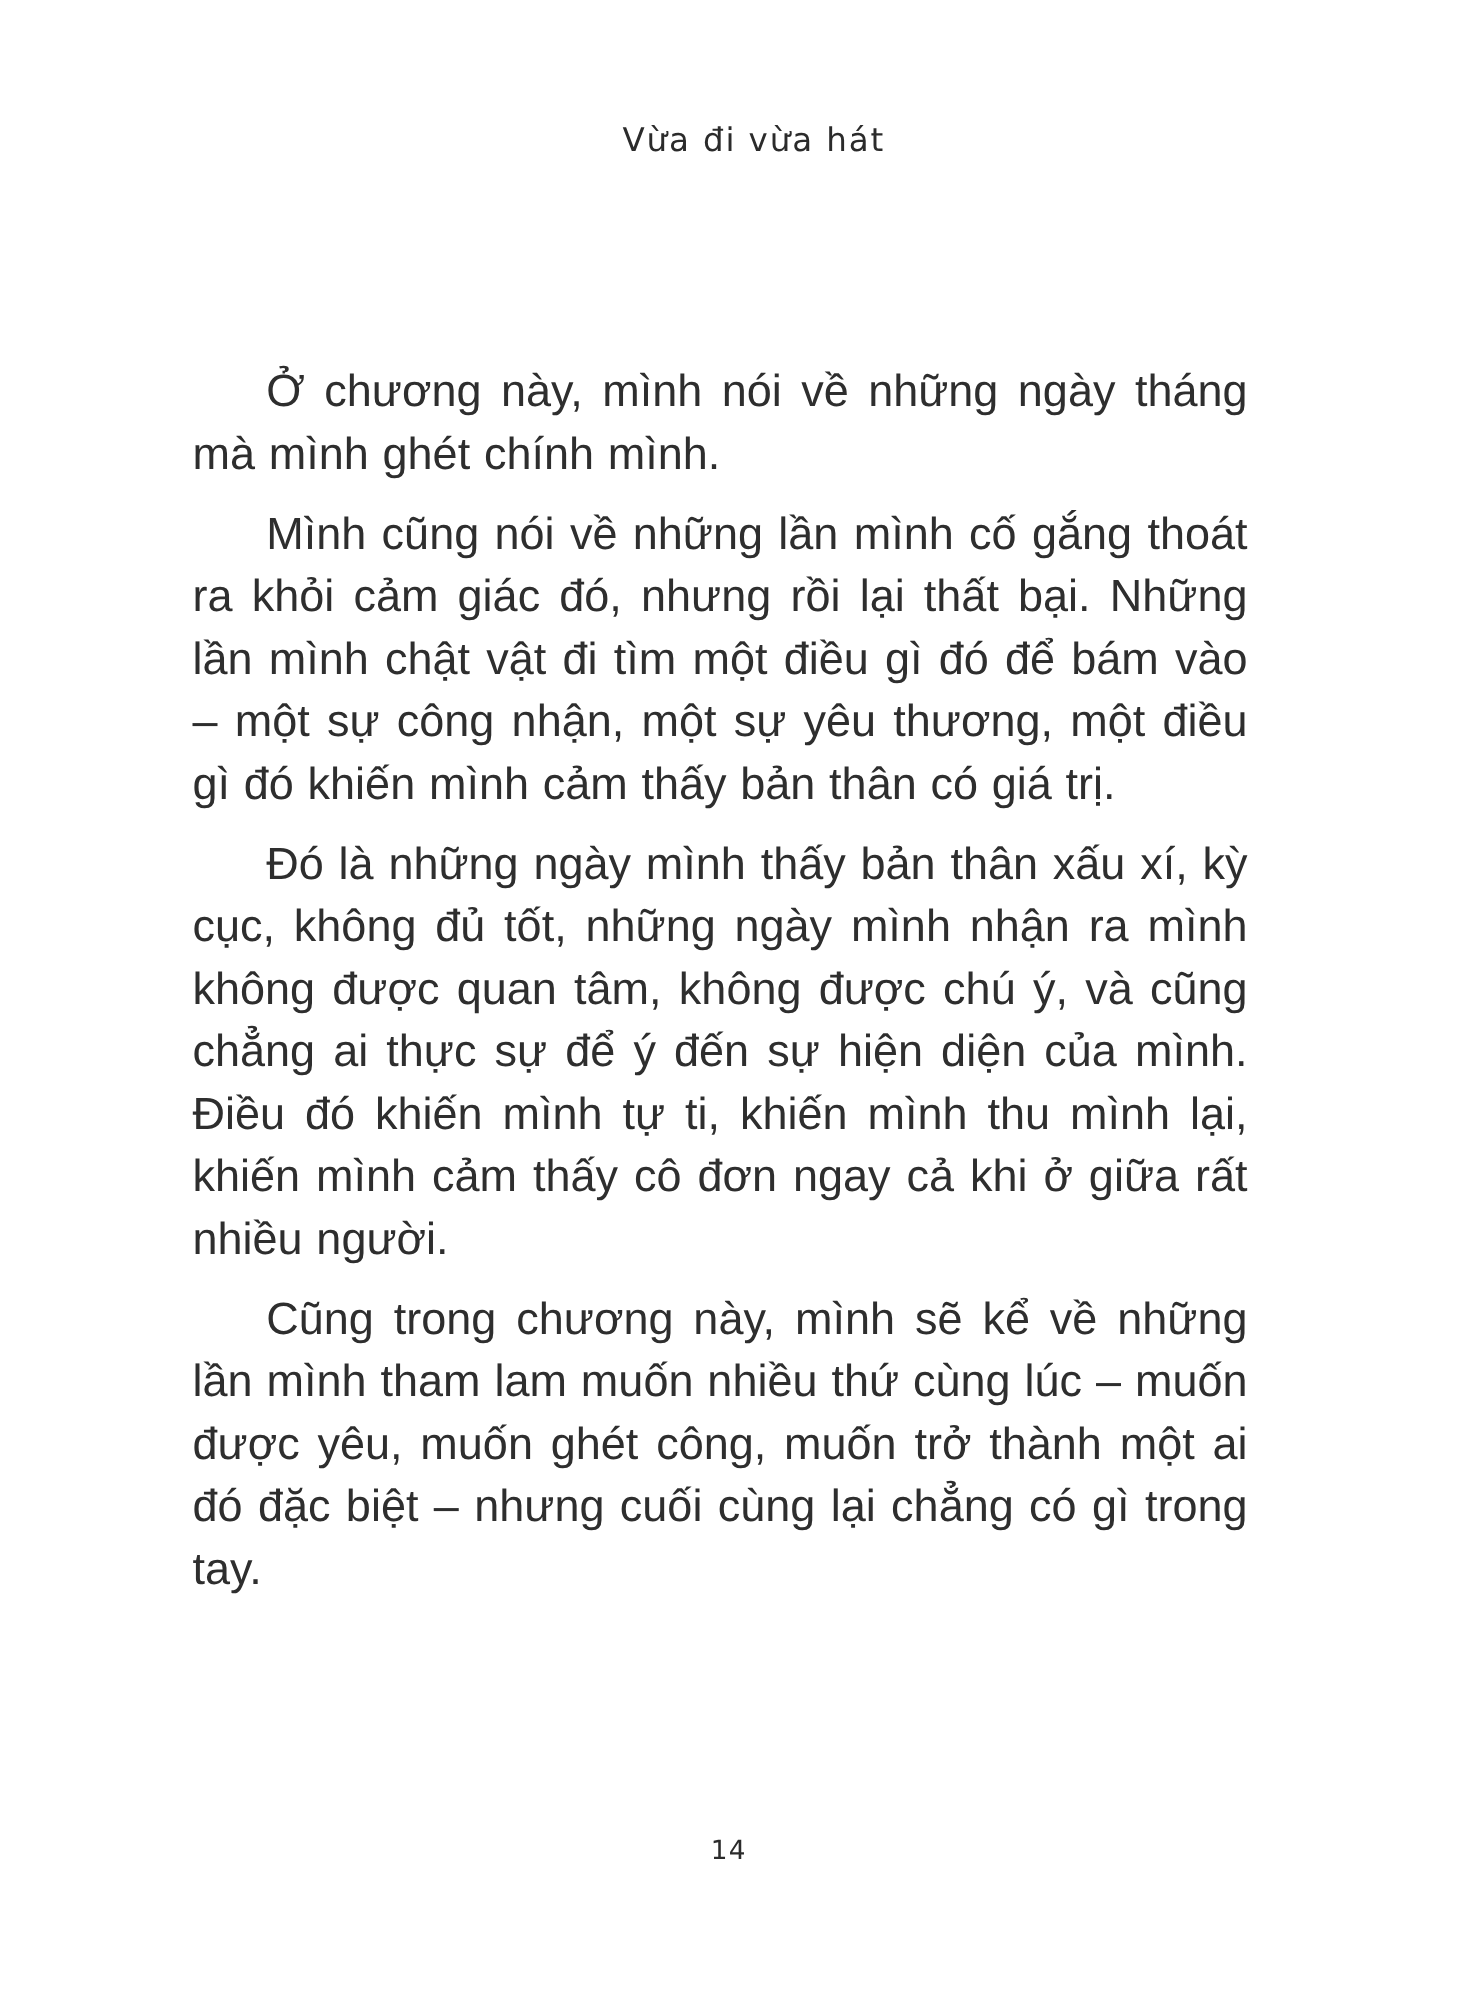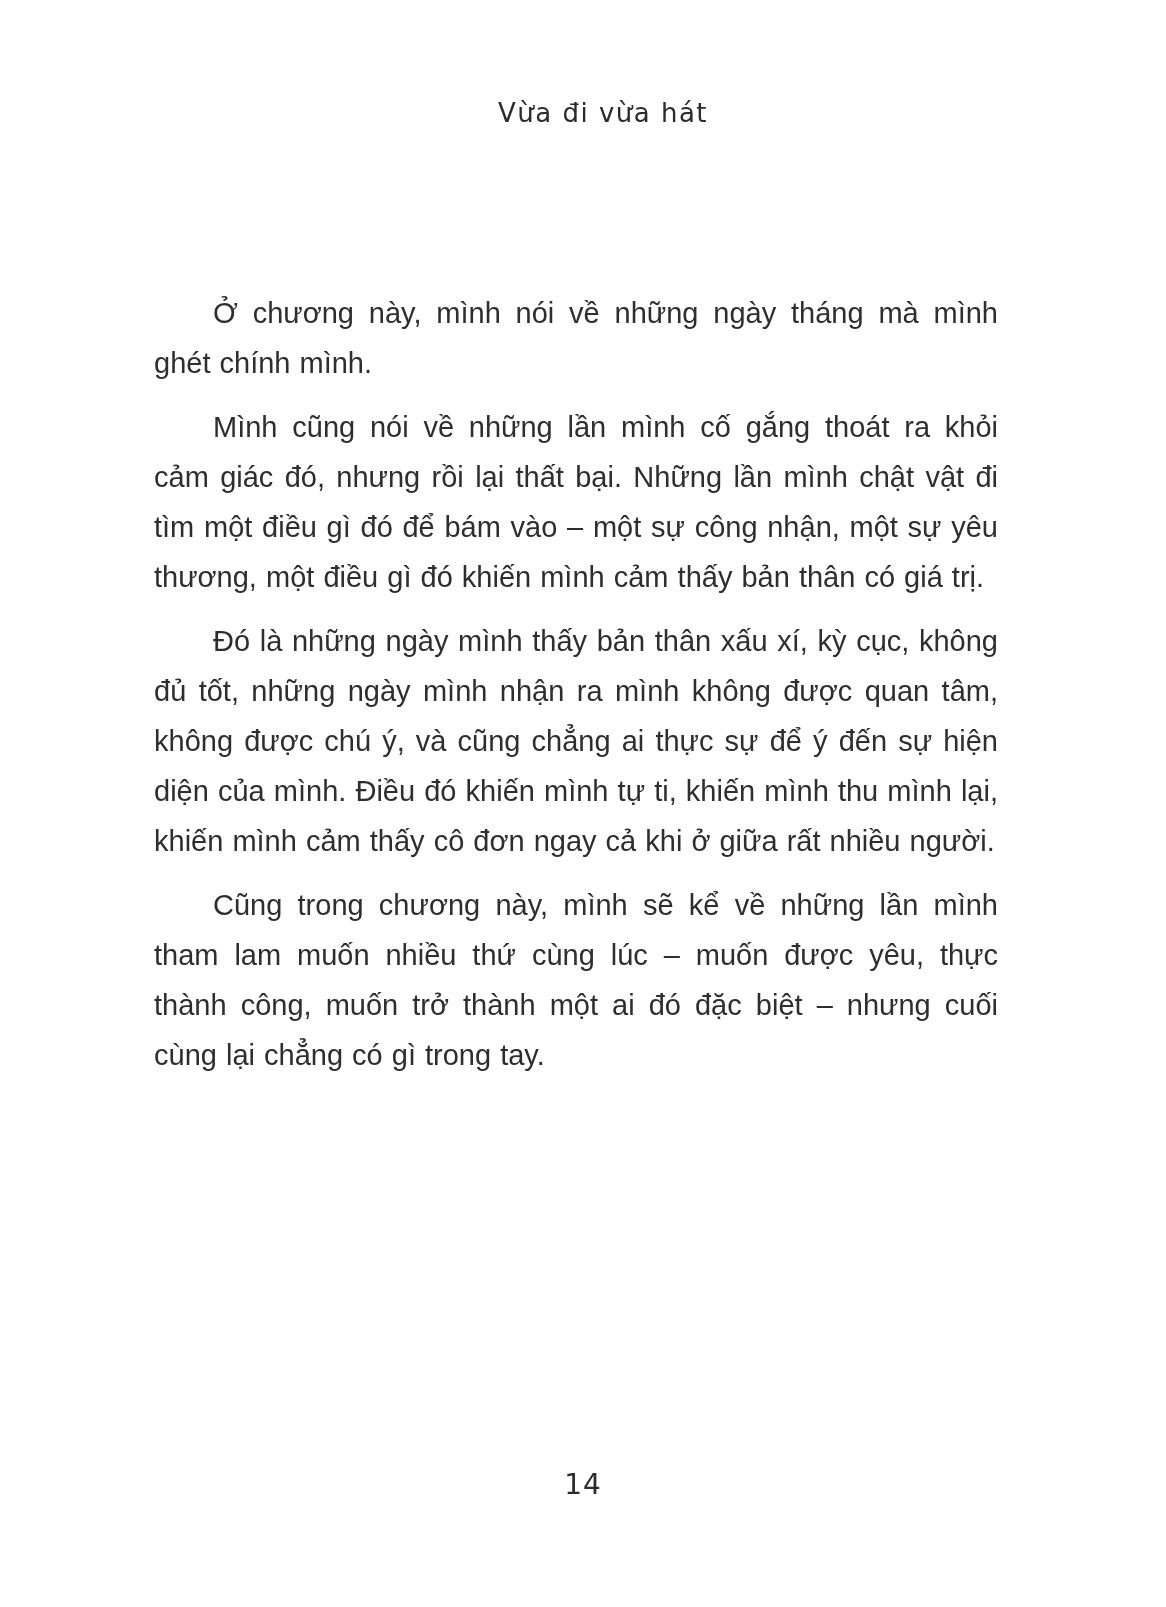--- a/index.html
+++ b/index.html
@@ -30,48 +30,48 @@
     margin-left: 40px;
   }
   .body-text {
     position: absolute;
     top: 288px;
     left: 154px;
     width: 860px;
   }
   .body-text p {
     margin: 0 16px 14px 0;
-    font-size: 29px;
+    font-size: 36px;
     line-height: 50px;
     text-align: justify;
     text-indent: 59px;
     color: #2e2e2e;
     word-spacing: 1px;
   }
   .page-number {
     position: absolute;
     top: 1468px;
     left: 0;
     right: 0;
     text-align: center;
     font-family: "DejaVu Sans", sans-serif;
-    font-size: 28px;
+    font-size: 21px;
     letter-spacing: 1px;
     color: #2b2b2b;
   }
 </style>
 </head>
 <body>
 
 <div class="page">
 
   <div class="running-head">Vừa đi vừa hát</div>
 
   <div class="body-text">
     <p>Ở chương này, mình nói về những ngày tháng mà mình ghét chính mình.</p>
     <p>Mình cũng nói về những lần mình cố gắng thoát ra khỏi cảm giác đó, nhưng rồi lại thất bại. Những lần mình chật vật đi tìm một điều gì đó để bám vào – một sự công nhận, một sự yêu thương, một điều gì đó khiến mình cảm thấy bản thân có giá trị.</p>
     <p>Đó là những ngày mình thấy bản thân xấu xí, kỳ cục, không đủ tốt, những ngày mình nhận ra mình không được quan tâm, không được chú ý, và cũng chẳng ai thực sự để ý đến sự hiện diện của mình. Điều đó khiến mình tự ti, khiến mình thu mình lại, khiến mình cảm thấy cô đơn ngay cả khi ở giữa rất nhiều người.</p>
-    <p>Cũng trong chương này, mình sẽ kể về những lần mình tham lam muốn nhiều thứ cùng lúc – muốn được yêu, thực thành công, muốn trở thành một ai đó đặc biệt – nhưng cuối cùng lại chẳng có gì trong tay.</p>
+    <p>Cũng trong chương này, mình sẽ kể về những lần mình tham lam muốn nhiều thứ cùng lúc – muốn được yêu, muốn ghét công, muốn trở thành một ai đó đặc biệt – nhưng cuối cùng lại chẳng có gì trong tay.</p>
   </div>
 
   <div class="page-number">14</div>
 
 </div>
 
 </body></html>

